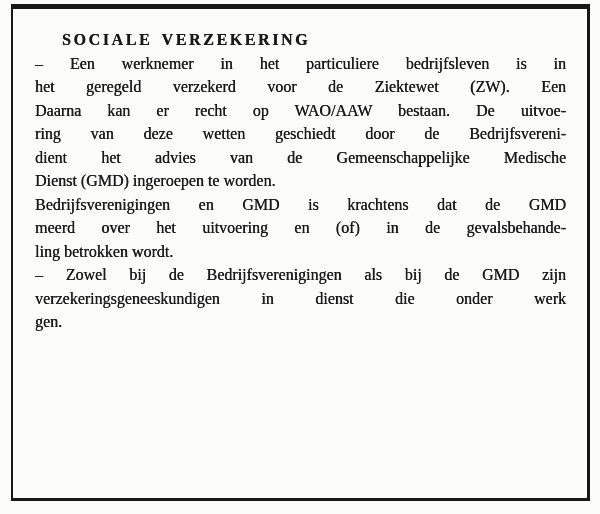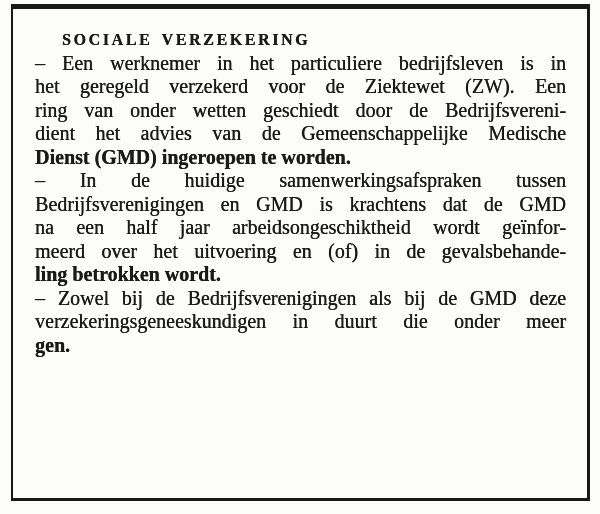--- a/index.html
+++ b/index.html
@@ -37,46 +37,44 @@
     font-size: 16px;
     line-height: 23.5px;
     font-weight: 700;
     letter-spacing: 2.6px;
     word-spacing: 3px;
     margin-left: 27px;
     text-shadow: 0.3px 0 0 currentColor;
     white-space: nowrap;
   }
   .line {
-    font-size: 20px;
+    font-size: 16px;
     line-height: 23.5px;
     text-align: justify;
     text-align-last: justify;
     text-justify: inter-word;
     text-shadow: 0.3px 0 0 currentColor;
   }
   .line.pend {
     text-align: left;
     text-align-last: left;
-    font-weight: bold;
   }
 </style>
 </head>
 <body>
 
 <div class="page">
   <div class="box">
     <div class="heading">SOCIALE VERZEKERING</div>
     <div class="line">– Een werknemer in het particuliere bedrijfsleven is in</div>
     <div class="line">het geregeld verzekerd voor de Ziektewet (ZW). Een</div>
-    <div class="line">ring van onder wetten geschiedt door de Bedrijfsvereni-</div>
+    <div class="line">Daarna kan er recht op WAO/AAW bestaan. De uitvoe-</div>
+    <div class="line">ring van deze wetten geschiedt door de Bedrijfsvereni-</div>
     <div class="line">dient het advies van de Gemeenschappelijke Medische</div>
     <div class="line pend">Dienst (GMD) ingeroepen te worden.</div>
-    <div class="line">– In de huidige samenwerkingsafspraken tussen</div>
     <div class="line">Bedrijfsverenigingen en GMD is krachtens dat de GMD</div>
-    <div class="line">na een half jaar arbeidsongeschiktheid wordt geïnfor-</div>
     <div class="line">meerd over het uitvoering en (of) in de gevalsbehande-</div>
     <div class="line pend">ling betrokken wordt.</div>
-    <div class="line">– Zowel bij de Bedrijfsverenigingen als bij de GMD deze</div>
-    <div class="line">verzekeringsgeneeskundigen in duurt die onder meer</div>
+    <div class="line">– Zowel bij de Bedrijfsverenigingen als bij de GMD zijn</div>
+    <div class="line">verzekeringsgeneeskundigen in dienst die onder werk</div>
     <div class="line pend">gen.</div>
   </div>
 </div>
 
 </body></html>

